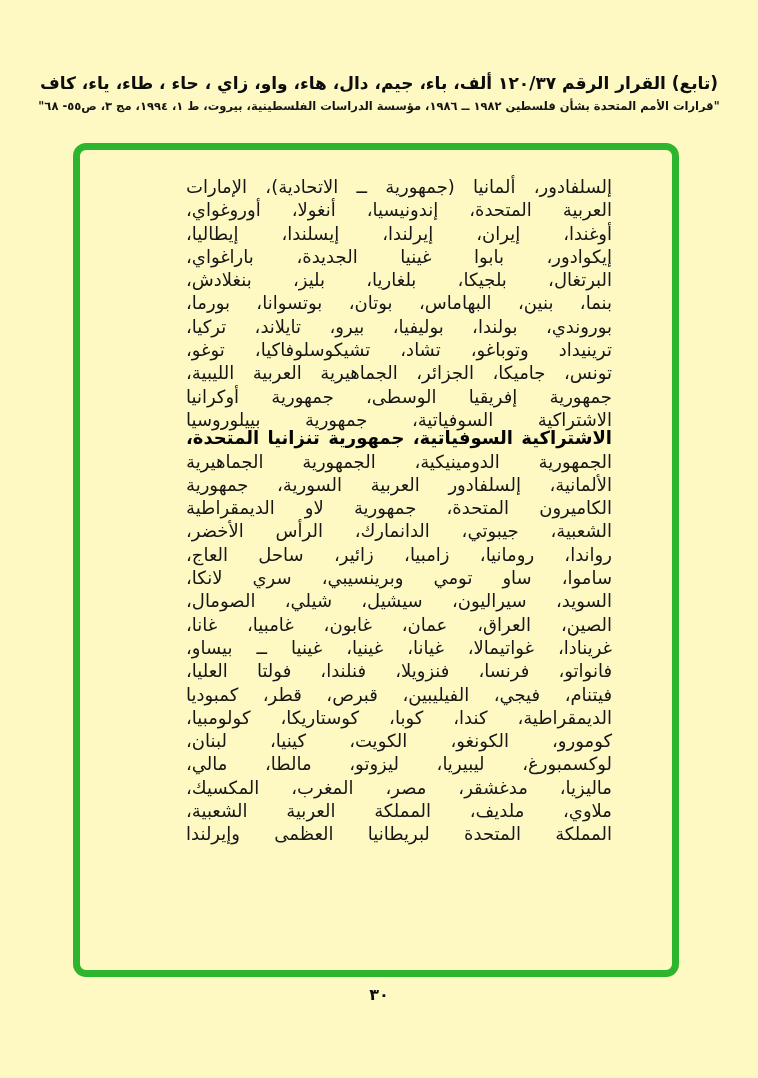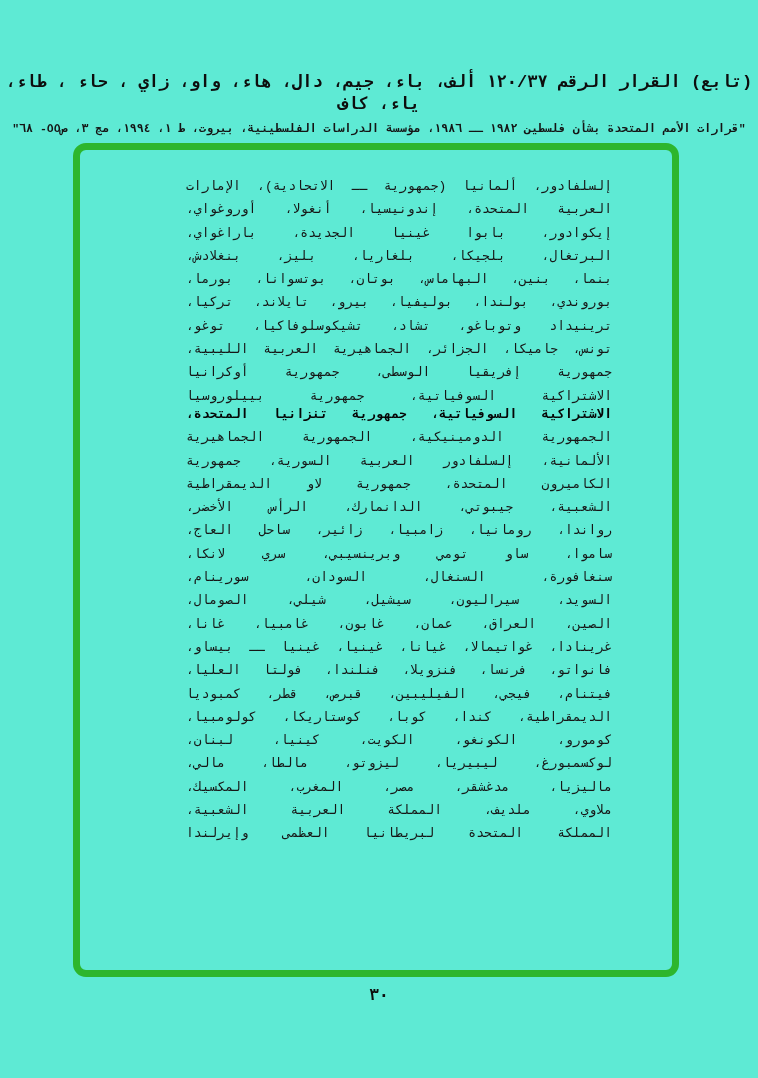--- a/index.html
+++ b/index.html
@@ -4,21 +4,21 @@
 <style>
   * { margin: 0; padding: 0; box-sizing: border-box; }
   html, body { width: 758px; height: 1078px; }
   body {
     position: relative;
     background: #ffffff;
     font-family: "DejaVu Sans", sans-serif;
     color: #111111;
     overflow: hidden;
   }
-  .page { position: absolute; inset: 0; background: #5eead4; font-family: Liberation Mono, monospace; }
+  .page { position: absolute; inset: 0; background: #fef9c3; }
 
   .doc-header {
     position: absolute;
     top: 72px; left: 0;
     width: 100%;
     text-align: center;
     direction: rtl;
   }
   .doc-header .line1 {
     font-size: 17px;
@@ -45,21 +45,21 @@
   }
 
   .body-text {
     position: absolute;
     left: 80px; top: 150px;
     width: 592px; height: 820px;
     padding: 25px 60px 0 106px;
     direction: rtl;
   }
   .line {
-    font-size: 13px;
+    font-size: 18px;
     line-height: 23.3px;
     color: #161616;
     text-align: justify;
     text-align-last: justify;
     white-space: normal;
   }
   .line.heavy { font-weight: bold; color: #050505; }
   .line.tight { margin-top: -5px; }
 
   .page-number {
@@ -81,36 +81,36 @@
   <div class="doc-header">
     <div class="line1">(تابع) القرار الرقم ١٢٠/٣٧ ألف، باء، جيم، دال، هاء، واو، زاي ، حاء ، طاء، ياء، كاف</div>
     <div class="line2">"قرارات الأمم المتحدة بشأن فلسطين ١٩٨٢ ــ ١٩٨٦، مؤسسة الدراسات الفلسطينية، بيروت، ط ١، ١٩٩٤، مج ٣، ص٥٥- ٦٨"</div>
   </div>
 
   <div class="green-frame" style="border-color: rgb(45, 182, 45);"></div>
 
   <div class="body-text">
       <div class="line">إلسلفادور، ألمانيا (جمهورية ــ الاتحادية)، الإمارات</div>
       <div class="line">العربية المتحدة، إندونيسيا، أنغولا، أوروغواي،</div>
+      <div class="line">أوغندا، إيران، إيرلندا، إيسلندا، إيطاليا،</div>
       <div class="line">إيكوادور، بابوا غينيا الجديدة، باراغواي،</div>
       <div class="line">البرتغال، بلجيكا، بلغاريا، بليز، بنغلادش،</div>
       <div class="line">بنما، بنين، البهاماس، بوتان، بوتسوانا، بورما،</div>
       <div class="line">بوروندي، بولندا، بوليفيا، بيرو، تايلاند، تركيا،</div>
       <div class="line">ترينيداد وتوباغو، تشاد، تشيكوسلوفاكيا، توغو،</div>
       <div class="line">تونس، جاميكا، الجزائر، الجماهيرية العربية الليبية،</div>
       <div class="line">جمهورية إفريقيا الوسطى، جمهورية أوكرانيا</div>
       <div class="line">الاشتراكية السوفياتية، جمهورية بييلوروسيا</div>
       <div class="line heavy tight">الاشتراكية السوفياتية، جمهورية تنزانيا المتحدة،</div>
       <div class="line">الجمهورية الدومينيكية، الجمهورية الجماهيرية</div>
       <div class="line">الألمانية، إلسلفادور العربية السورية، جمهورية</div>
       <div class="line">الكاميرون المتحدة، جمهورية لاو الديمقراطية</div>
       <div class="line">الشعبية، جيبوتي، الدانمارك، الرأس الأخضر،</div>
       <div class="line">رواندا، رومانيا، زامبيا، زائير، ساحل العاج،</div>
       <div class="line">ساموا، ساو تومي وبرينسيبي، سري لانكا،</div>
-      <div class="line">سنغافورة، السنغال، السودان، سورينام،</div>
       <div class="line">السويد، سيراليون، سيشيل، شيلي، الصومال،</div>
       <div class="line">الصين، العراق، عمان، غابون، غامبيا، غانا،</div>
       <div class="line">غرينادا، غواتيمالا، غيانا، غينيا، غينيا ــ بيساو،</div>
       <div class="line">فانواتو، فرنسا، فنزويلا، فنلندا، فولتا العليا،</div>
       <div class="line">فيتنام، فيجي، الفيليبين، قبرص، قطر، كمبوديا</div>
       <div class="line">الديمقراطية، كندا، كوبا، كوستاريكا، كولومبيا،</div>
       <div class="line">كومورو، الكونغو، الكويت، كينيا، لبنان،</div>
       <div class="line">لوكسمبورغ، ليبيريا، ليزوتو، مالطا، مالي،</div>
       <div class="line">ماليزيا، مدغشقر، مصر، المغرب، المكسيك،</div>
       <div class="line">ملاوي، ملديف، المملكة العربية الشعبية،</div>

